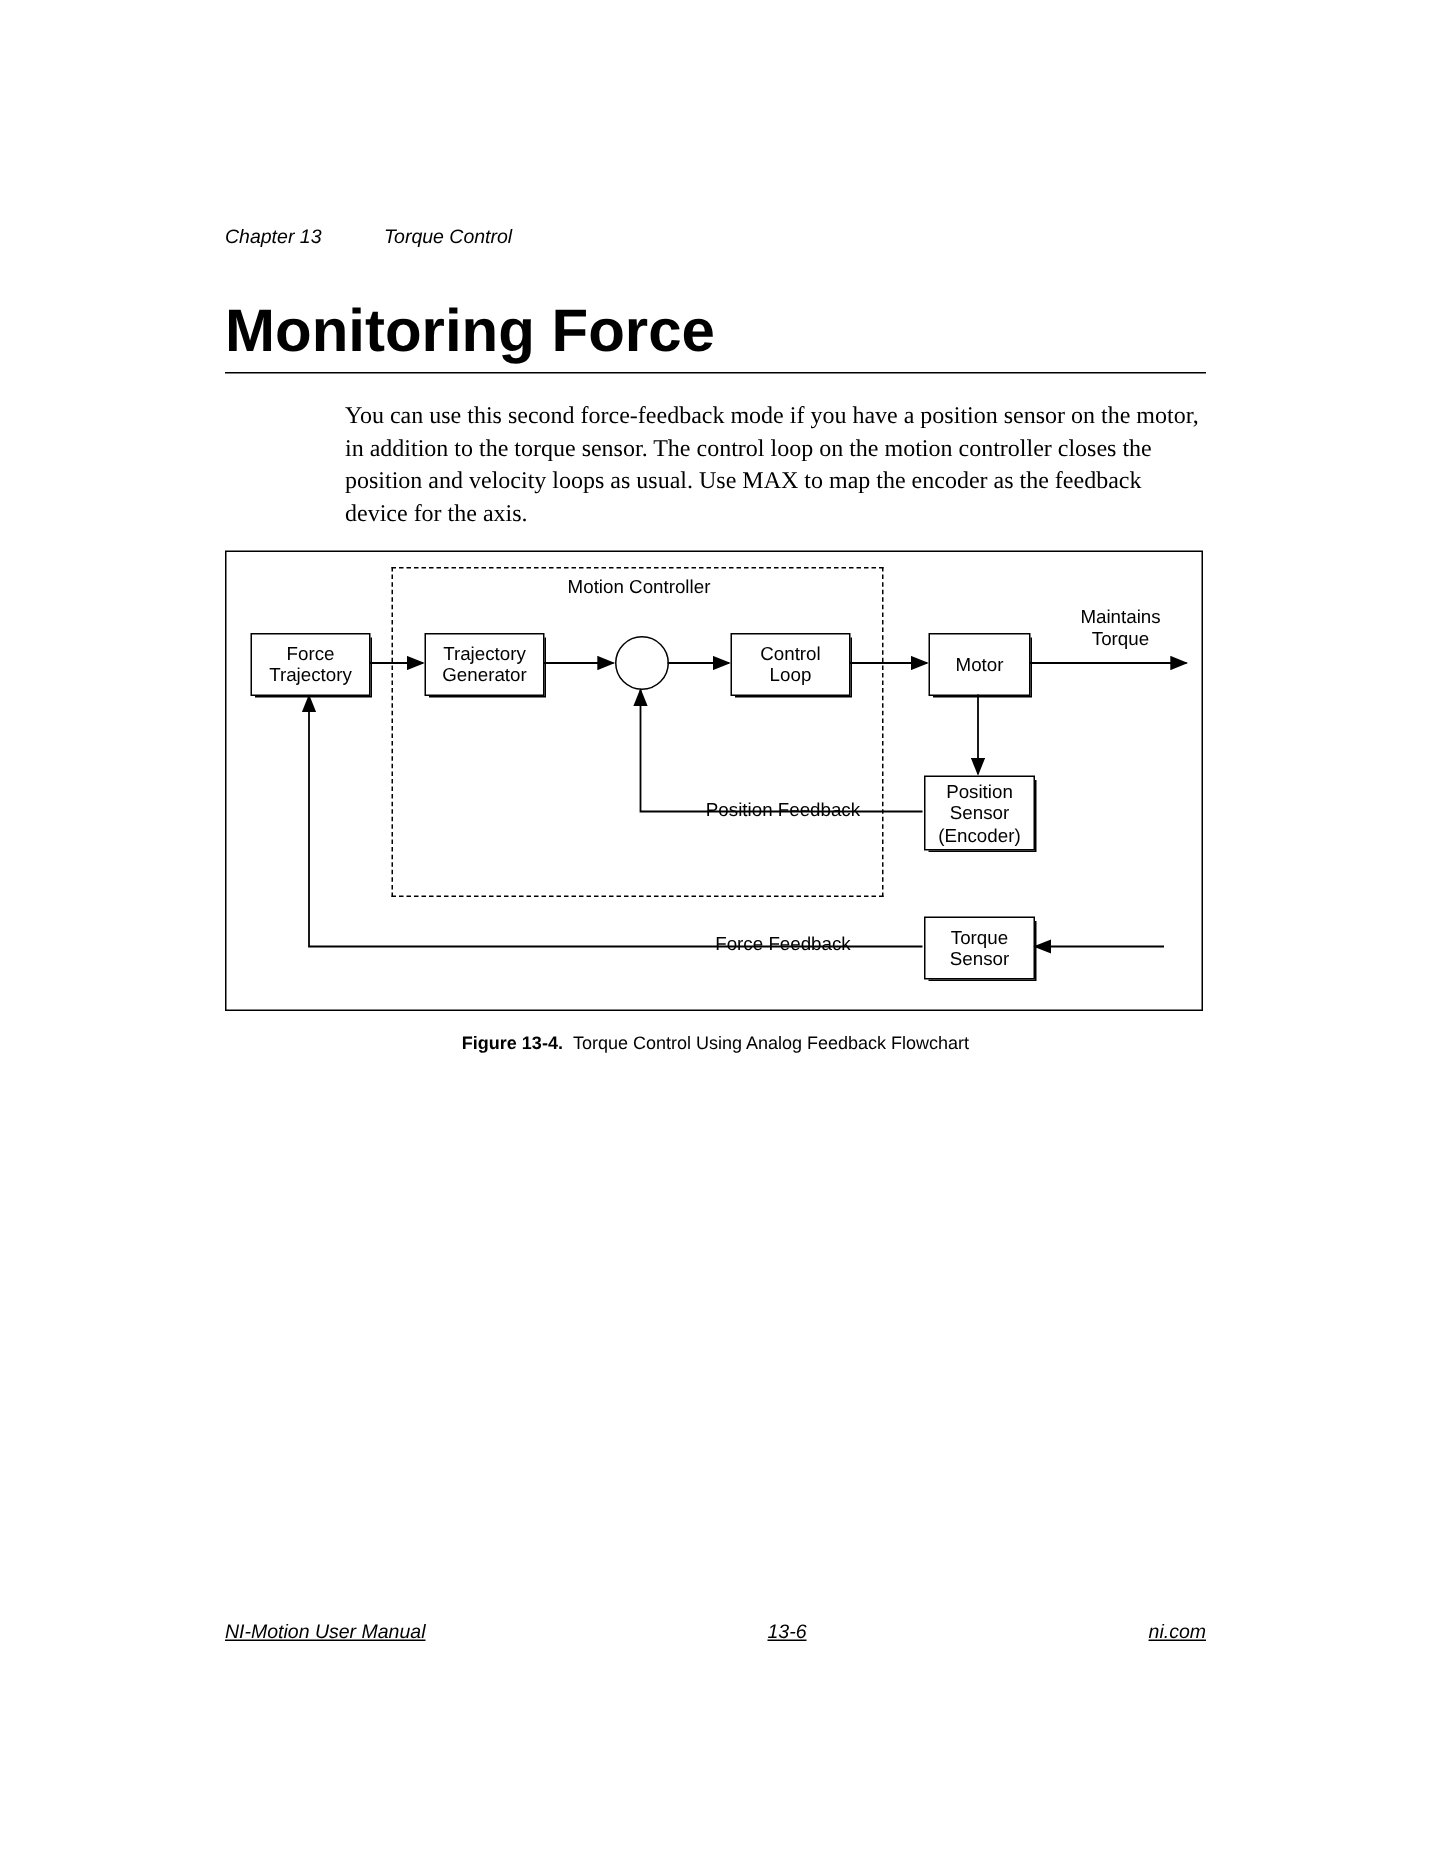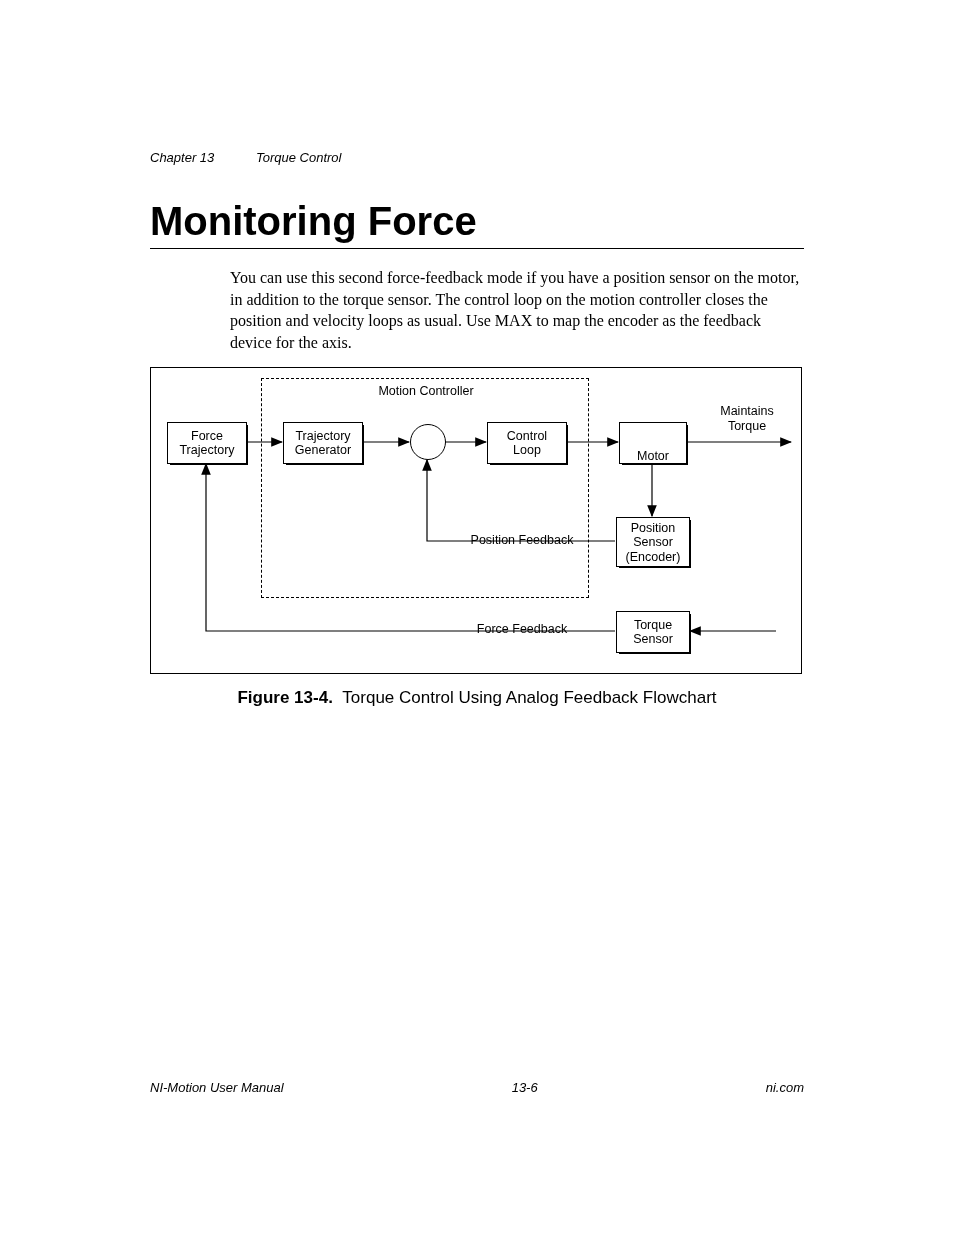--- a/index.html
+++ b/index.html
@@ -13,24 +13,24 @@
 
   
   .figwrap{margin:4px 0 10px 0;}
   .figbox{border:1px solid #000;width:650px;height:305px;position:relative;font-family:Helvetica,Arial,sans-serif;font-size:12.5px;}
   .dashed{position:absolute;border:1px dashed #000;}
   .label{position:absolute;text-align:center;}
   .node{position:absolute;border:1px solid #000;background:#fff;text-align:center;display:flex;align-items:center;justify-content:center;line-height:1.15;}
   .shadow{position:absolute;background:#000;}
   .circ{position:absolute;border:1px solid #000;border-radius:50%;background:#fff;}
   svg.ovl{position:absolute;left:0;top:0;width:650px;height:305px;pointer-events:none;}
-  .figcap{font-family:Helvetica,Arial,sans-serif;font-size:17px;text-align:center;margin:14px 8px 0 8px;}
+  .figcap{font-family:Helvetica,Arial,sans-serif;font-size:12px;text-align:center;margin:14px 8px 0 8px;}
   .figcap b{font-weight:700;}
 
-  .footer{position:absolute;left:150px;right:150px;bottom:140px;font-family:Helvetica,Arial,sans-serif;font-style:italic;font-size:13px;display:flex;justify-content:space-between;}
+  .footer{position:absolute;left:150px;right:150px;bottom:140px;font-family:Helvetica,Arial,sans-serif;font-style:italic;font-size:13px;display:flex;justify-content:space-between;text-decoration:underline;}
 </style>
 </head>
 <body>
 
 <div class="page">
   <div class="topline">
     <span class="chap">Chapter 13</span>
     <span>Torque Control</span>
   </div>
 
@@ -58,21 +58,21 @@
       </div>
 
       <div class="circ" style="left:259px;top:56px;width:34px;height:34px;"></div>
 
       <div class="shadow" style="left:339px;top:57px;width:78px;height:40px;"></div>
       <div class="node" style="left:336px;top:54px;width:78px;height:40px;">
         <div><span>Control</span><br><span>Loop</span></div>
       </div>
 
       <div class="shadow" style="left:471px;top:57px;width:66px;height:40px;"></div>
-      <div class="node" style="left:468px;top:54px;width:66px;height:40px;align-items:flex-end;">
+      <div class="node" style="left:468px;top:54px;width:66px;height:40px;">
         <span>Motor</span>
       </div>
 
       <div class="label" style="left:556px;top:36px;width:80px;line-height:1.15;">
         <span>Maintains</span><br>
         <span>Torque</span>
       </div>
 
       <div class="shadow" style="left:468px;top:152px;width:72px;height:48px;"></div>
       <div class="node" style="left:465px;top:149px;width:72px;height:48px;">

